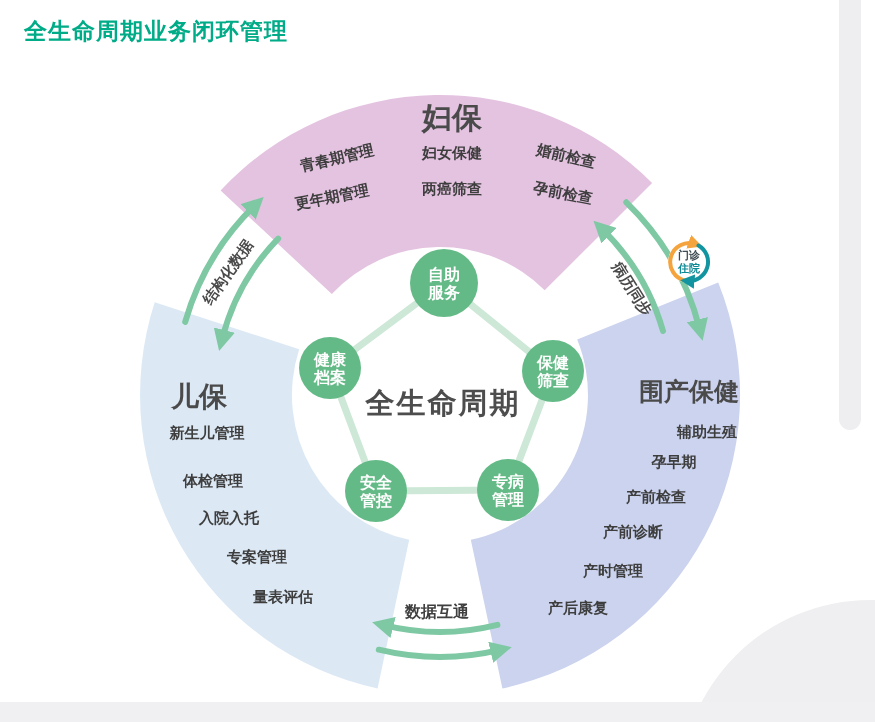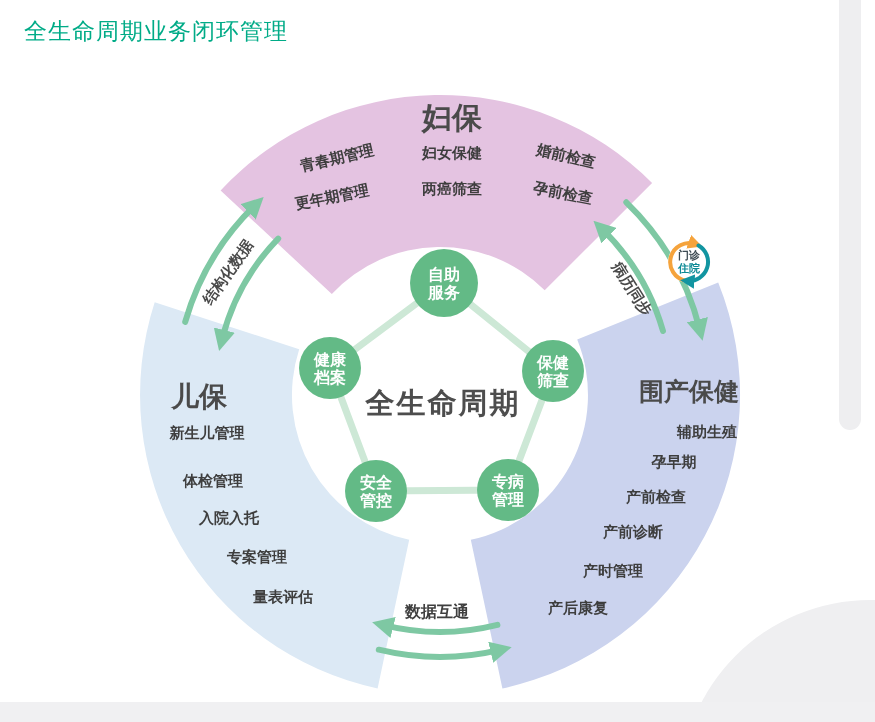--- a/index.html
+++ b/index.html
@@ -3,21 +3,21 @@
 <meta charset="utf-8">
 <style>
   html,body{margin:0;padding:0;background:#fff;}
   .stage{position:relative;width:875px;height:722px;background:#ffffff;overflow:hidden;
          font-family:"Liberation Sans","DejaVu Sans",sans-serif;}
   .deco-bar{position:absolute;right:14px;top:-30px;width:22px;height:460px;
             background:#EEEEF0;border-radius:0 0 12px 12px;z-index:0;}
   .deco-circle{position:absolute;right:-185px;bottom:-258px;width:380px;height:380px;
                border-radius:50%;background:#EFEFF1;z-index:0;}
   .deco-strip{position:absolute;left:0;bottom:0;width:100%;height:20px;background:#F0F0F2;z-index:0;}
-  .page-title{position:absolute;left:24px;top:16px;z-index:2;font-size:23px;font-weight:normal;
+  .page-title{position:absolute;left:24px;top:16px;z-index:2;font-size:23px;font-weight:bold;
               color:#00AB87;letter-spacing:1px;}
   svg.diagram{position:absolute;left:0;top:0;z-index:1;}
   svg text{font-family:"Liberation Sans","DejaVu Sans",sans-serif;}
   .sector-title{font-weight:bold;fill:#4A4A4A;text-anchor:middle;}
   .t-maternal{font-size:30px;}
   .t-child{font-size:28px;}
   .t-perinatal{font-size:25px;}
   .sector-item{font-size:15px;font-weight:600;fill:#3E3E3E;text-anchor:middle;}
   .node-line{font-size:16px;font-weight:bold;fill:#ffffff;text-anchor:middle;}
   .center-label{font-size:29px;font-weight:bold;fill:#4D4D4D;text-anchor:middle;letter-spacing:2px;}

